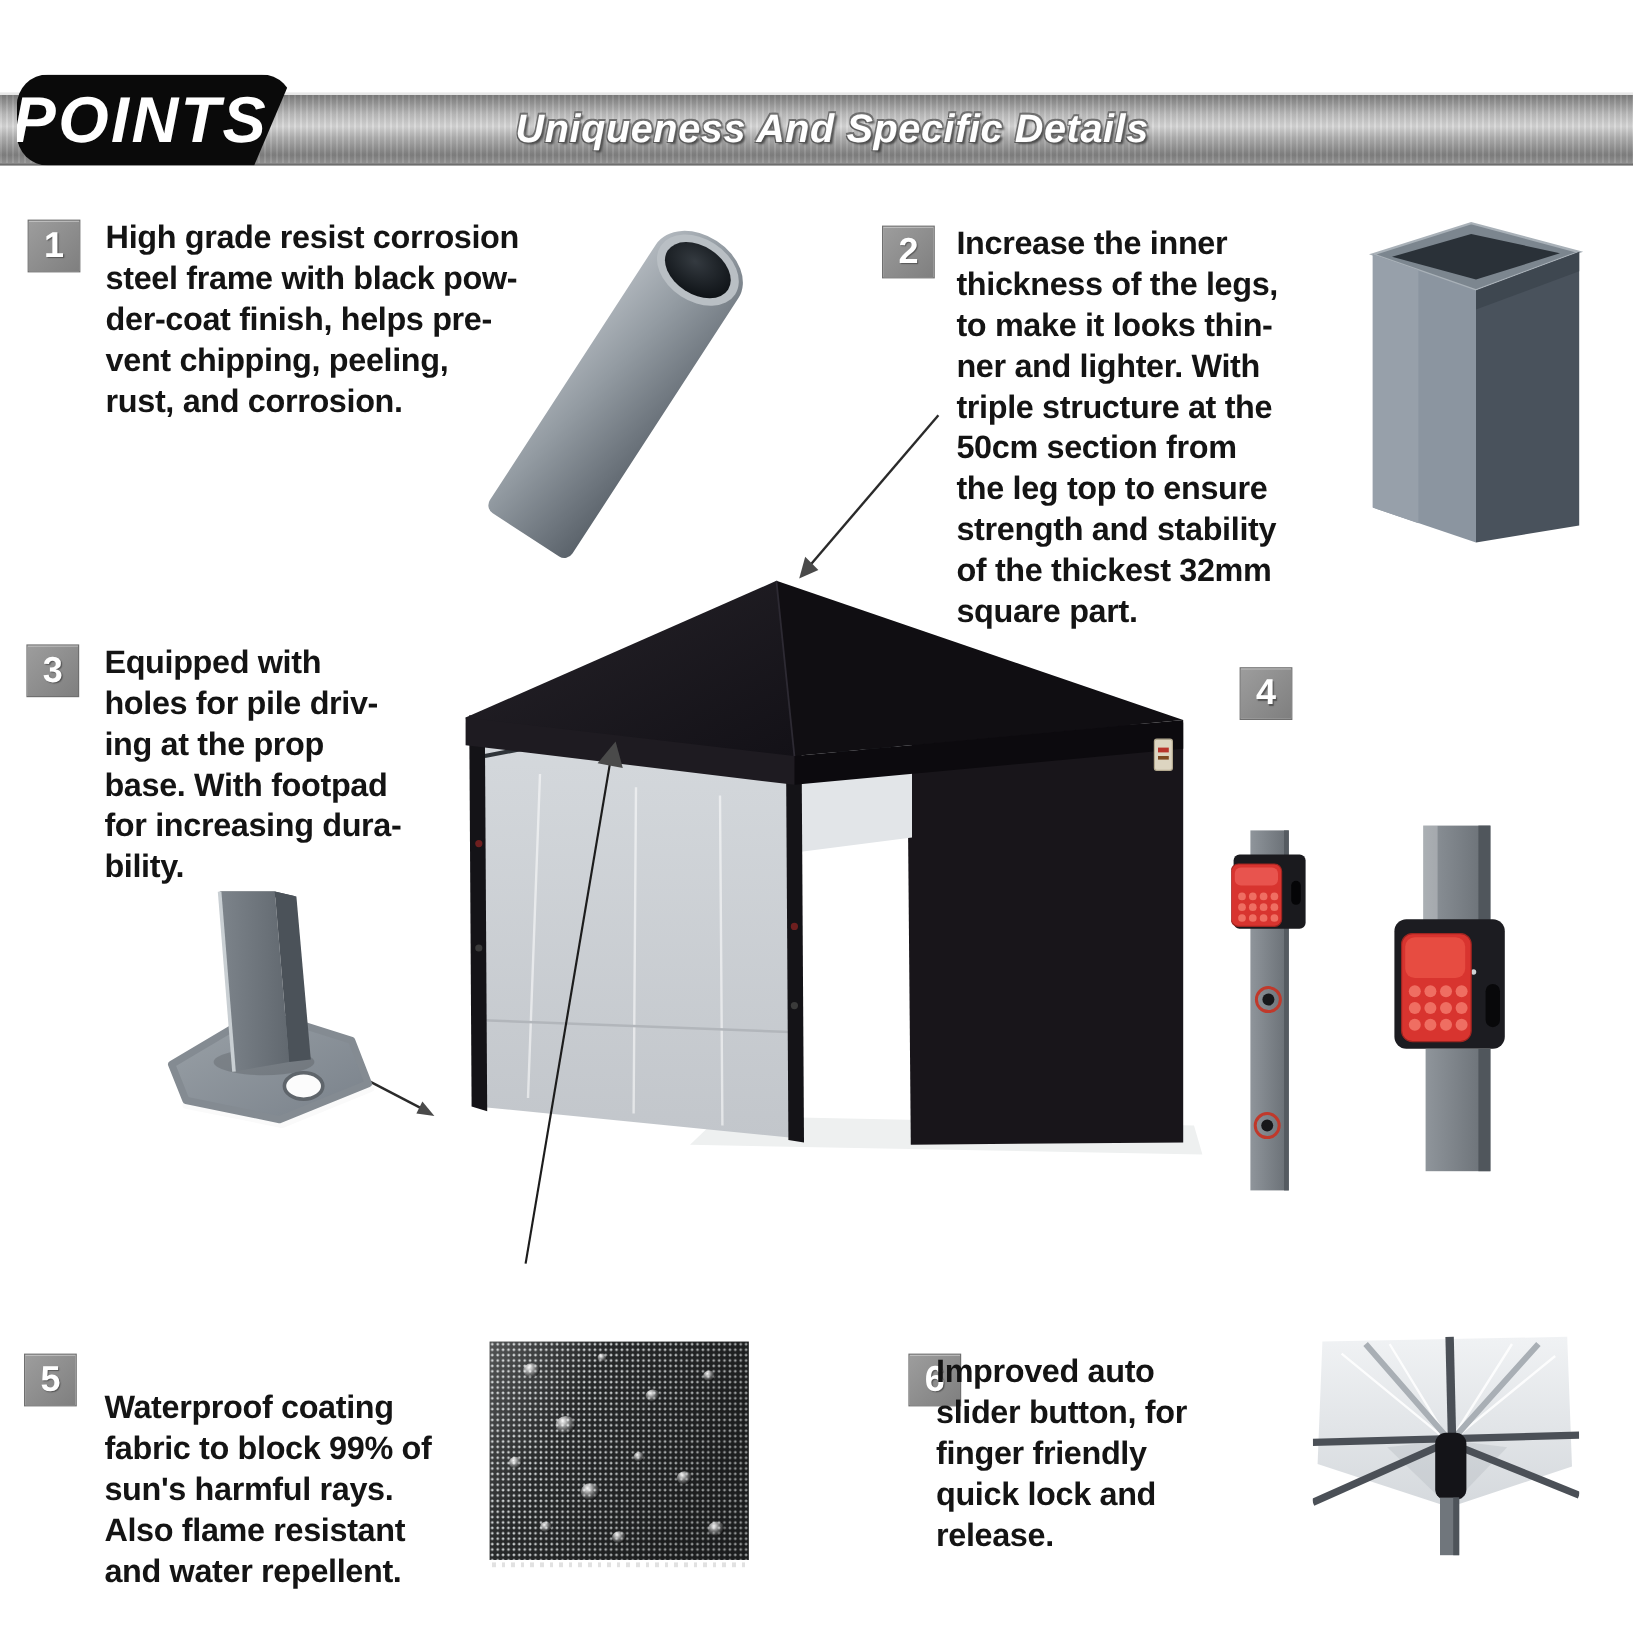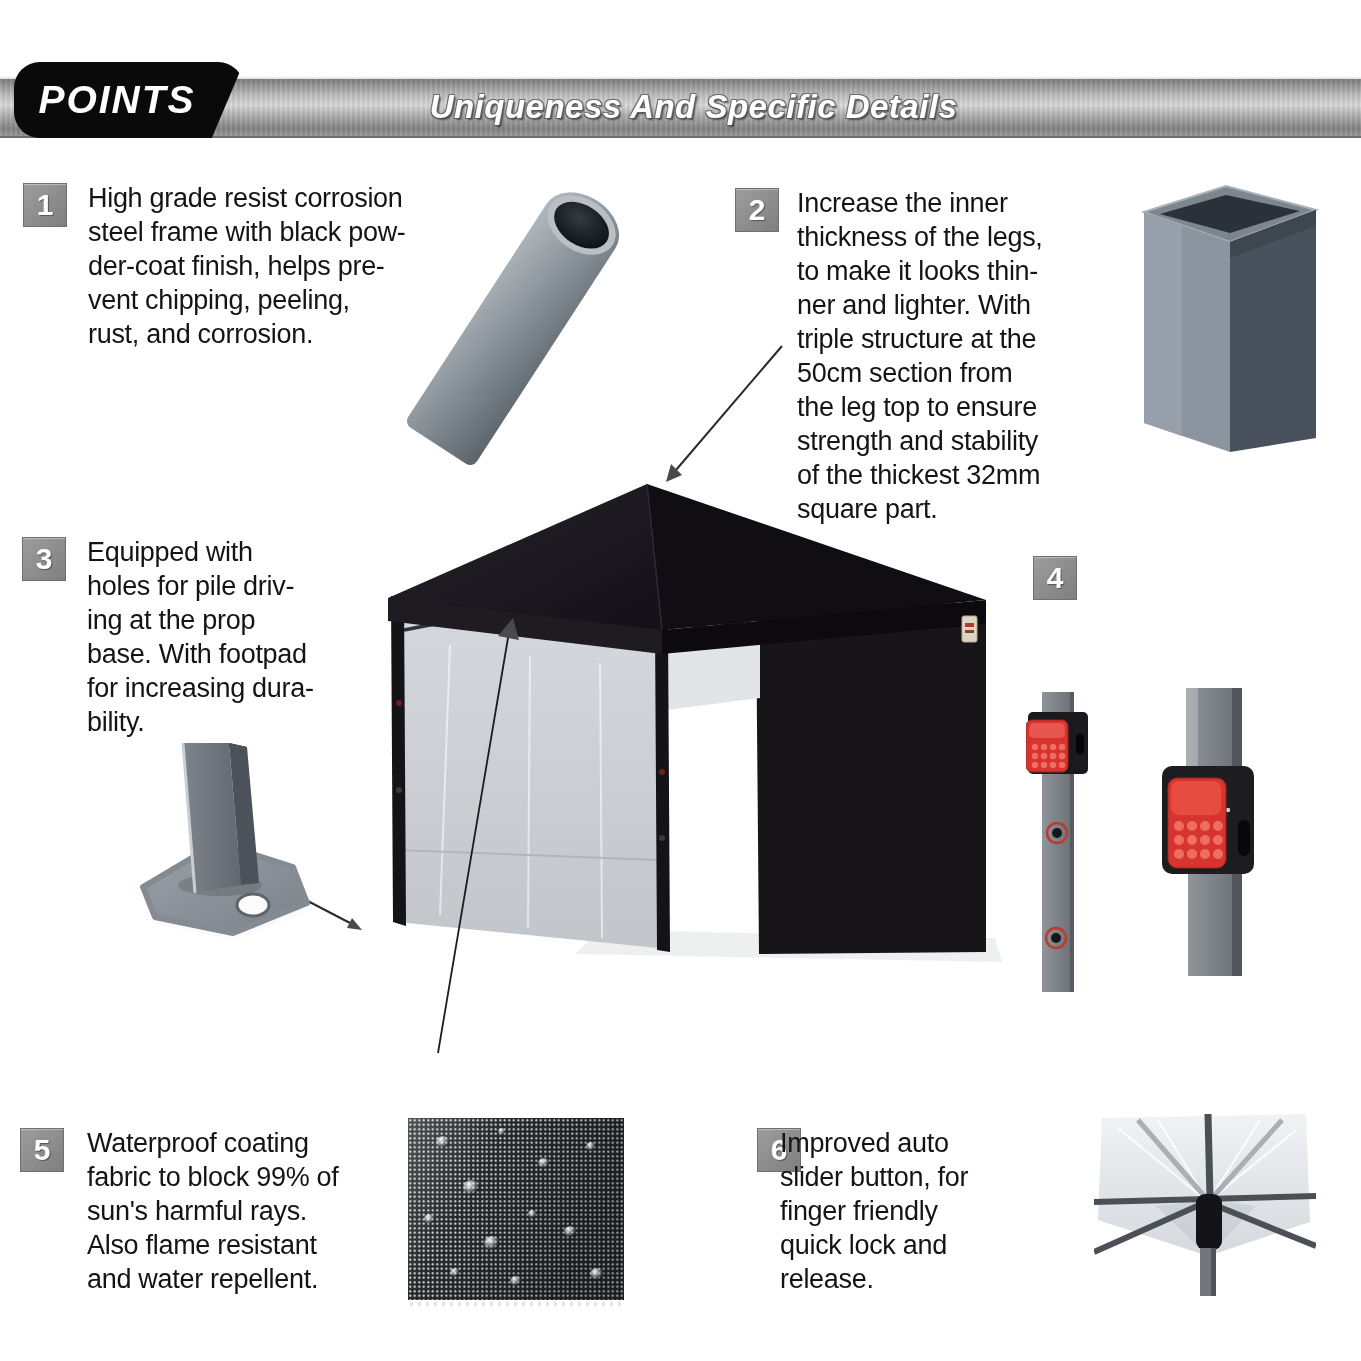--- a/index.html
+++ b/index.html
@@ -8,38 +8,38 @@
 
   
   .header-bar{position:absolute;left:0;top:77px;width:1361px;height:57px;
     background:
       repeating-linear-gradient(90deg, rgba(255,255,255,.07) 0 2px, rgba(0,0,0,.05) 2px 5px),
       linear-gradient(180deg,#7d7d7d 0%,#bdbdbd 28%,#d9d9d9 46%,#b3b3b3 62%,#828282 88%,#989898 100%);
     border-top:2px solid #e8e8e8;border-bottom:2px solid #6d6d6d;}
   .points-badge{position:absolute;left:14px;top:62px;width:230px;height:76px;background:#0a0a0a;
     border-radius:26px;clip-path:polygon(0 0,100% 0,86% 100%,0 100%);
     display:flex;align-items:center;justify-content:center;}
-  .points-badge span{color:#fff;font-size:39px;font-weight:bold;font-style:italic;
+  .points-badge span{color:#fff;font-size:54px;font-weight:bold;font-style:italic;
     letter-spacing:2px;padding-right:24px;}
   .section-title{position:absolute;left:250px;top:88px;width:887px;text-align:center;
     color:#fff;font-size:33px;font-weight:bold;font-style:italic;letter-spacing:.5px;
     text-shadow:-1px -1px 0 #6f6f6f,1px -1px 0 #6f6f6f,-1px 1px 0 #5a5a5a,2px 2px 2px rgba(40,40,40,.75);}
 
   
   .num-badge{position:absolute;width:42px;height:42px;display:flex;align-items:center;justify-content:center;
     background:linear-gradient(135deg,#9d9d9d,#7f7f7f);border:1px solid #6f6f6f;
     box-shadow:inset 0 1px 0 rgba(255,255,255,.35);}
   .num-badge span{color:#fff;font-size:30px;font-weight:bold;text-shadow:1px 1px 1px rgba(0,0,0,.4);}
-  .feat-text{position:absolute;color:#141414;font-size:27px;font-weight:normal;line-height:34px;
+  .feat-text{position:absolute;color:#141414;font-size:27px;font-weight:bold;line-height:34px;
     letter-spacing:-.3px;white-space:pre-line;}
   .b1{left:23px;top:183px;} .t1{left:88px;top:181px;width:400px;}
   .b2{left:735px;top:188px;} .t2{left:797px;top:186px;width:310px;}
   .b3{left:22px;top:537px;} .t3{left:87px;top:535px;width:300px;}
   .b4{left:1033px;top:556px;} .t4{left:1087px;top:554px;width:270px;}
-  .b5{left:20px;top:1128px;} .t5{left:87px;top:1126px;width:330px;}
+  .b5{left:20px;top:1128px;} .t5{left:87px;top:1156px;width:330px;}
   .b6{left:757px;top:1128px;} .t6{left:780px;top:1126px;width:260px;}
 
   
   .tube-wrap{position:absolute;left:520px;top:196px;width:240px;height:270px;}
   .tube{position:absolute;left:20px;top:0;width:82px;height:292px;
     transform:rotate(33deg);transform-origin:41px 30px;
     background:linear-gradient(100deg,#b4bac0 0%,#939ba2 38%,#6e767e 78%,#5a626a 100%);
     border-radius:41px 41px 8px 8px / 30px 30px 8px 8px;}
   .tube-rim{position:absolute;left:4px;top:3px;width:74px;height:52px;border-radius:50%;background:#b9bfc4;}
   .tube-hole{position:absolute;left:11px;top:9px;width:60px;height:40px;border-radius:50%;

